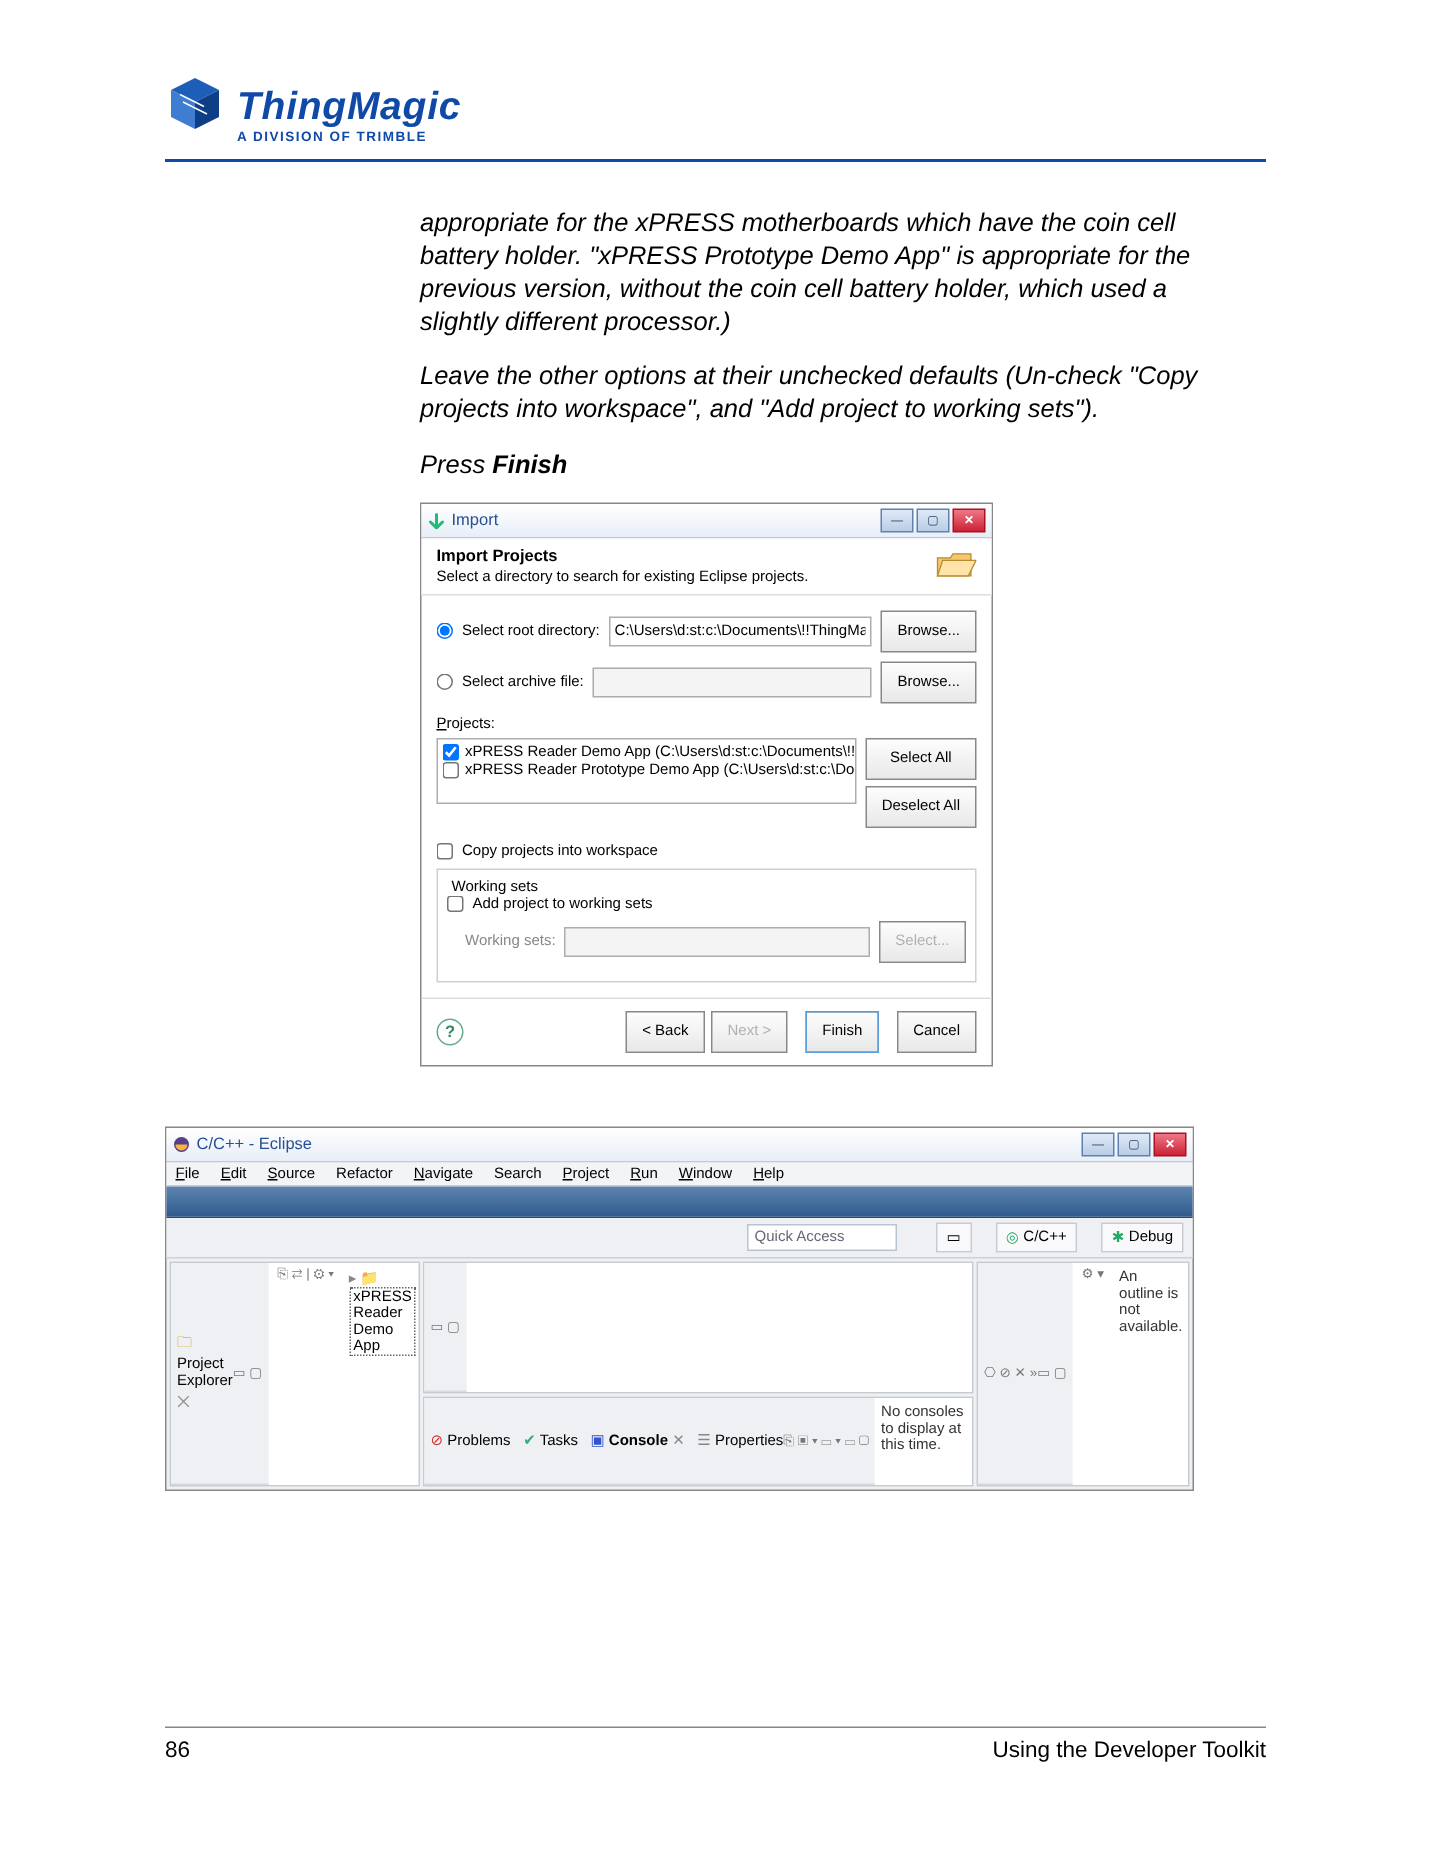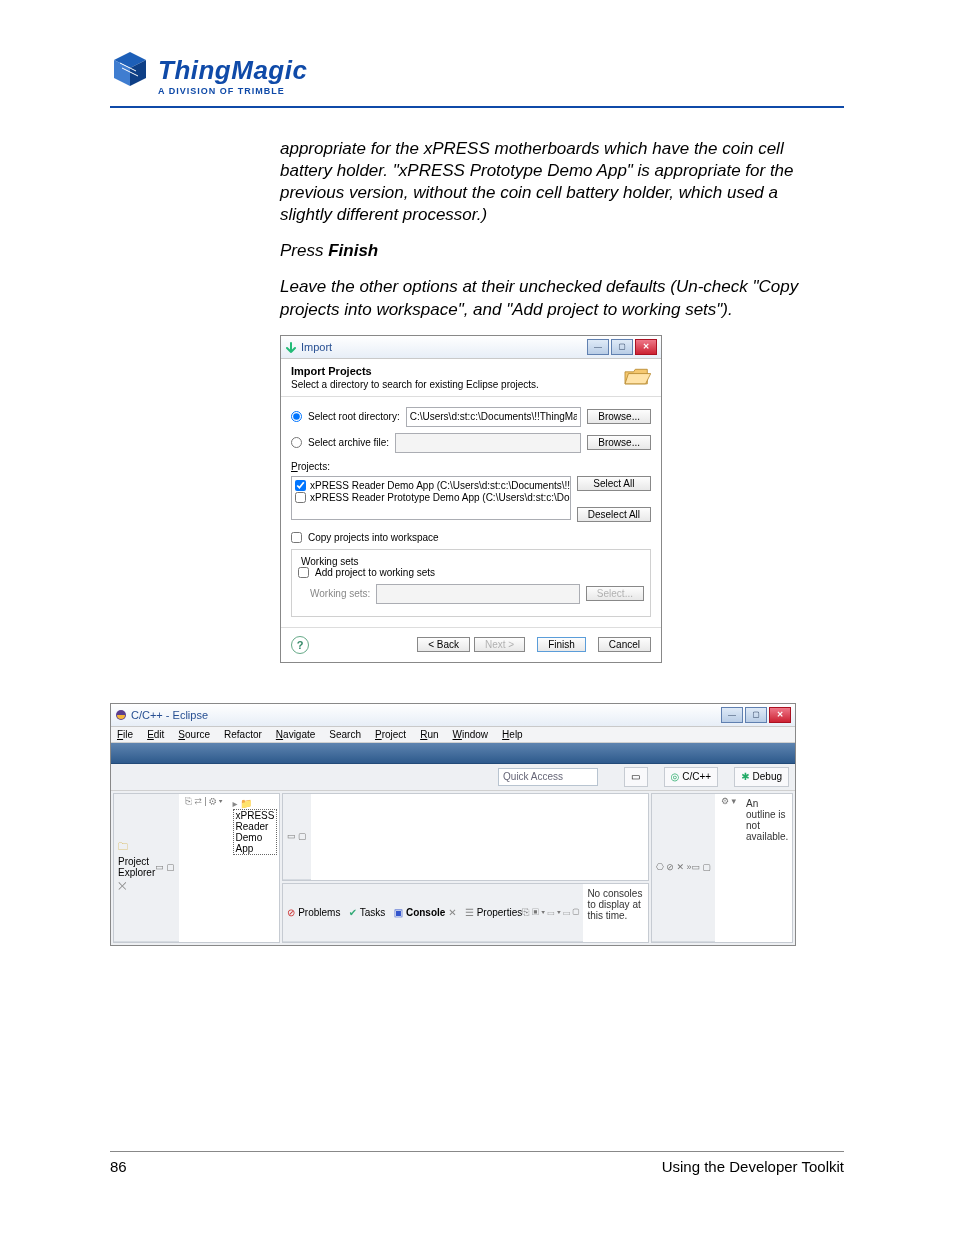--- a/index.html
+++ b/index.html
@@ -153,21 +153,21 @@
     font-size: 10px;
     font-family: inherit;
   }
   input[type="text"].field:disabled {
     background: #f4f4f4;
     color: #888;
   }
   .btn {
     border: 1px solid #888;
     background: linear-gradient(#fdfdfd, #e8e8e8);
-    height: 15px;
+    height: 28px;
     padding: 0 10px;
     font-size: 10px;
     font-family: inherit;
     white-space: nowrap;
     cursor: default;
   }
   .btn.default {
     outline: 1px solid #5b9dd9;
     outline-offset: -1px;
   }
@@ -356,24 +356,24 @@
         <line x1="12" y1="18" x2="28" y2="26" stroke="#fff" stroke-width="1"></line>
       </svg>
       <span class="logo-text">ThingMagic</span>
     </div>
     <div class="logo-sub">A DIVISION OF TRIMBLE</div>
   </div>
   <hr class="header-rule">
 
   <div class="body-text">
     <p>appropriate for the xPRESS motherboards which have the coin cell battery holder. "xPRESS Prototype Demo App" is appropriate for the previous version, without the coin cell battery holder, which used a slightly different processor.)</p>
+    <p>Leave the other options at their unchecked defaults (Un-check "Copy projects into workspace", and "Add project to working sets").</p>
     <p>
       <span>Press </span><b>Finish</b>
     </p>
-    <p>Leave the other options at their unchecked defaults (Un-check "Copy projects into workspace", and "Add project to working sets").</p>
   </div>
 
   <div class="shot1">
     <div class="titlebar">
       <div class="titlebar-left">
         <svg width="12" height="12" viewBox="0 0 12 12">
           <path d="M2 7 L6 11 L10 7 M6 11 L6 2" stroke="#2b7" stroke-width="2" fill="none" stroke-linecap="round" stroke-linejoin="round"></path>
         </svg>
         <span>Import</span>
       </div>
@@ -415,21 +415,21 @@
         <div class="listbox" style="flex:1;">
           <div class="lrow">
             <input type="checkbox" class="check" checked="" style="">
             <span>xPRESS Reader Demo App (C:\Users\d:st:c:\Documents\!!Thing</span>
           </div>
           <div class="lrow">
             <input type="checkbox" class="check" style="">
             <span>xPRESS Reader Prototype Demo App (C:\Users\d:st:c:\Documen</span>
           </div>
         </div>
-        <div style="display:flex;flex-direction:column;gap:16px;">
+        <div style="display:flex;flex-direction:column;gap:4px;">
           <button class="btn">Select All</button>
           <button class="btn">Deselect All</button>
         </div>
       </div>
 
       <div class="row" style="margin-top:10px;">
         <input type="checkbox" class="check" style="">
         <label>Copy projects into workspace</label>
       </div>
 

